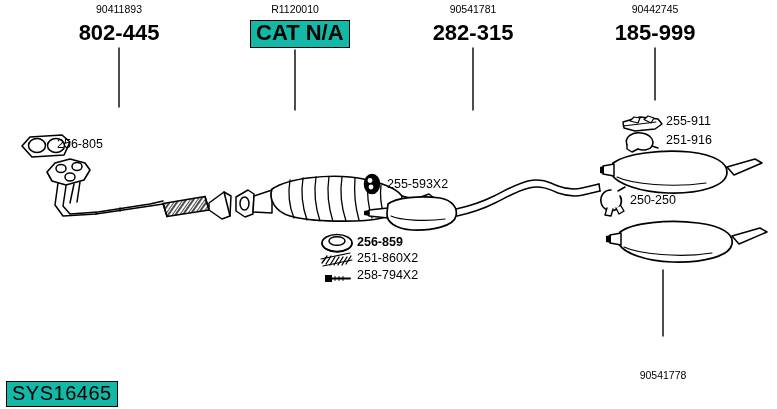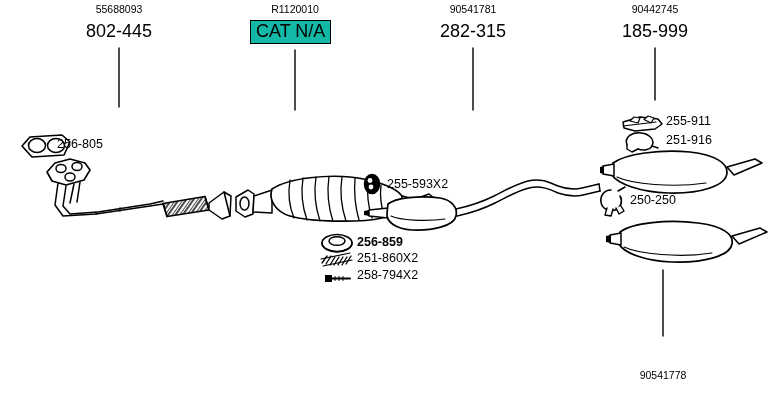--- a/index.html
+++ b/index.html
@@ -22,22 +22,22 @@
     height: 409px;
   }
   .lbl {
     position: absolute;
     white-space: nowrap;
     color: #000000;
     line-height: 1;
   }
   
   .hdr-main {
-    font-size: 18px;
-    font-weight: 400;
+    font-size: 22px;
+    font-weight: 700;
     letter-spacing: 0px;
   }
   
   .hdr-oe {
     font-size: 10.5px;
     font-weight: 400;
   }
   
   .boxed {
     border: 1.6px solid #000000;
@@ -220,21 +220,21 @@
 
         <path d="M610 235 L621 233 L621 245 L610 243 Z" fill="#fff"></path>
         <path d="M606 236 L611 235 L611 243 L606 242 Z" fill="#000" stroke="none"></path>
 
         <path d="M732 236 L760 228 L767 232 L739 244 Z" fill="#fff"></path>
       </g>
 
     </g>
   </svg>
 
-  <div class="lbl hdr-oe centered" style="left:63px; top:4px; width:112px;">55688093</div>
+  <div class="lbl hdr-oe centered" style="left:63px; top:4px; width:112px;">90411893</div>
   <div class="lbl hdr-main centered" style="left:49px; top:22px; width:140px;">802-445</div>
 
   <div class="lbl hdr-oe centered" style="left:239px; top:4px; width:112px;">R1120010</div>
   <div class="lbl hdr-main boxed" style="left:250px; top:20px;">CAT N/A</div>
 
   <div class="lbl hdr-oe centered" style="left:417px; top:4px; width:112px;">90541781</div>
   <div class="lbl hdr-main centered" style="left:403px; top:22px; width:140px;">282-315</div>
 
   <div class="lbl hdr-oe centered" style="left:599px; top:4px; width:112px;">90442745</div>
   <div class="lbl hdr-main centered" style="left:585px; top:22px; width:140px;">185-999</div>
@@ -250,14 +250,15 @@
   <div class="lbl part-cap" style="left:387px; top:178px;">255-593X2</div>
 
   <div class="lbl part-cap" style="left:666px; top:115px;">255-911</div>
 
   <div class="lbl part-cap" style="left:666px; top:134px;">251-916</div>
 
   <div class="lbl part-cap" style="left:630px; top:194px;text-align:center;">250-250</div>
 
   <div class="lbl hdr-oe centered" style="left:607px; top:370px; width:112px;">90541778</div>
 
+  <div class="lbl sys-code boxed" style="left:6px; top:381px;">SYS16465</div>
 
 </div>
 
 </body></html>

